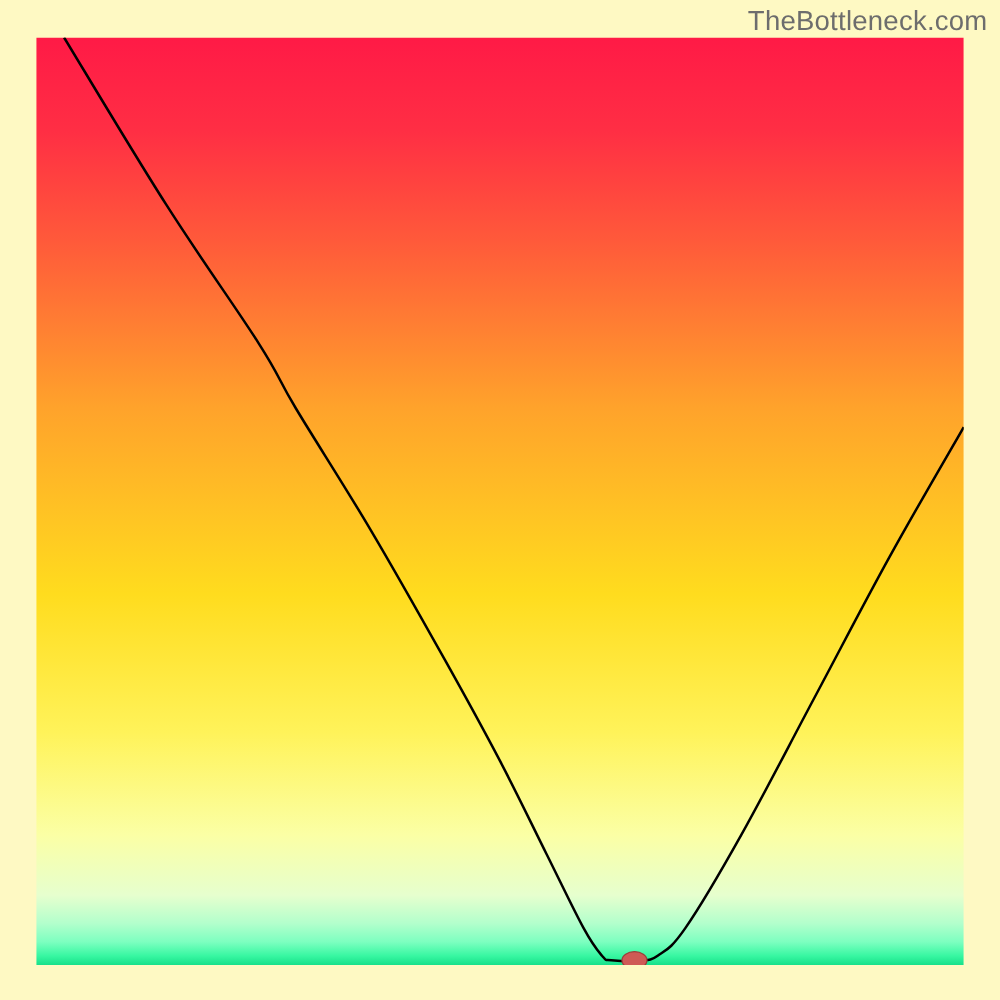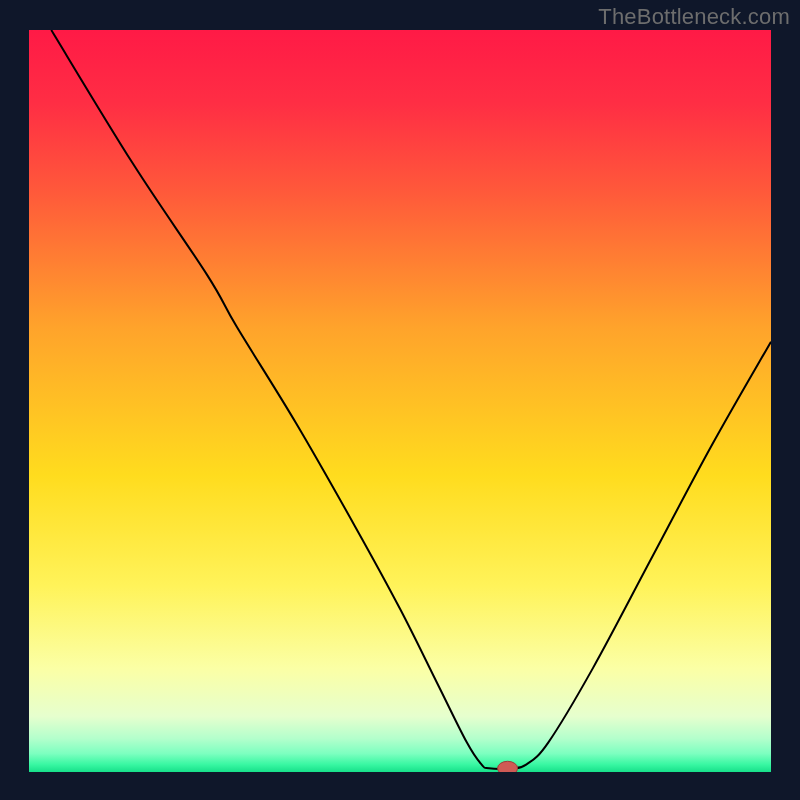--- a/index.html
+++ b/index.html
@@ -8,21 +8,21 @@
     width: 800px;
     height: 800px;
     background: #000;
     overflow: hidden;
     font-family: Arial, Helvetica, sans-serif;
   }
   .frame {
     position: relative;
     width: 800px;
     height: 800px;
-    background: #0f172a;
+    background: #fef9c3;
   }
   .watermark {
     position: absolute;
     top: 4px;
     right: 10px;
     z-index: 10;
     color: #6d6d6d;
     font-size: 22px;
     font-weight: 500;
     letter-spacing: 0.2px;

